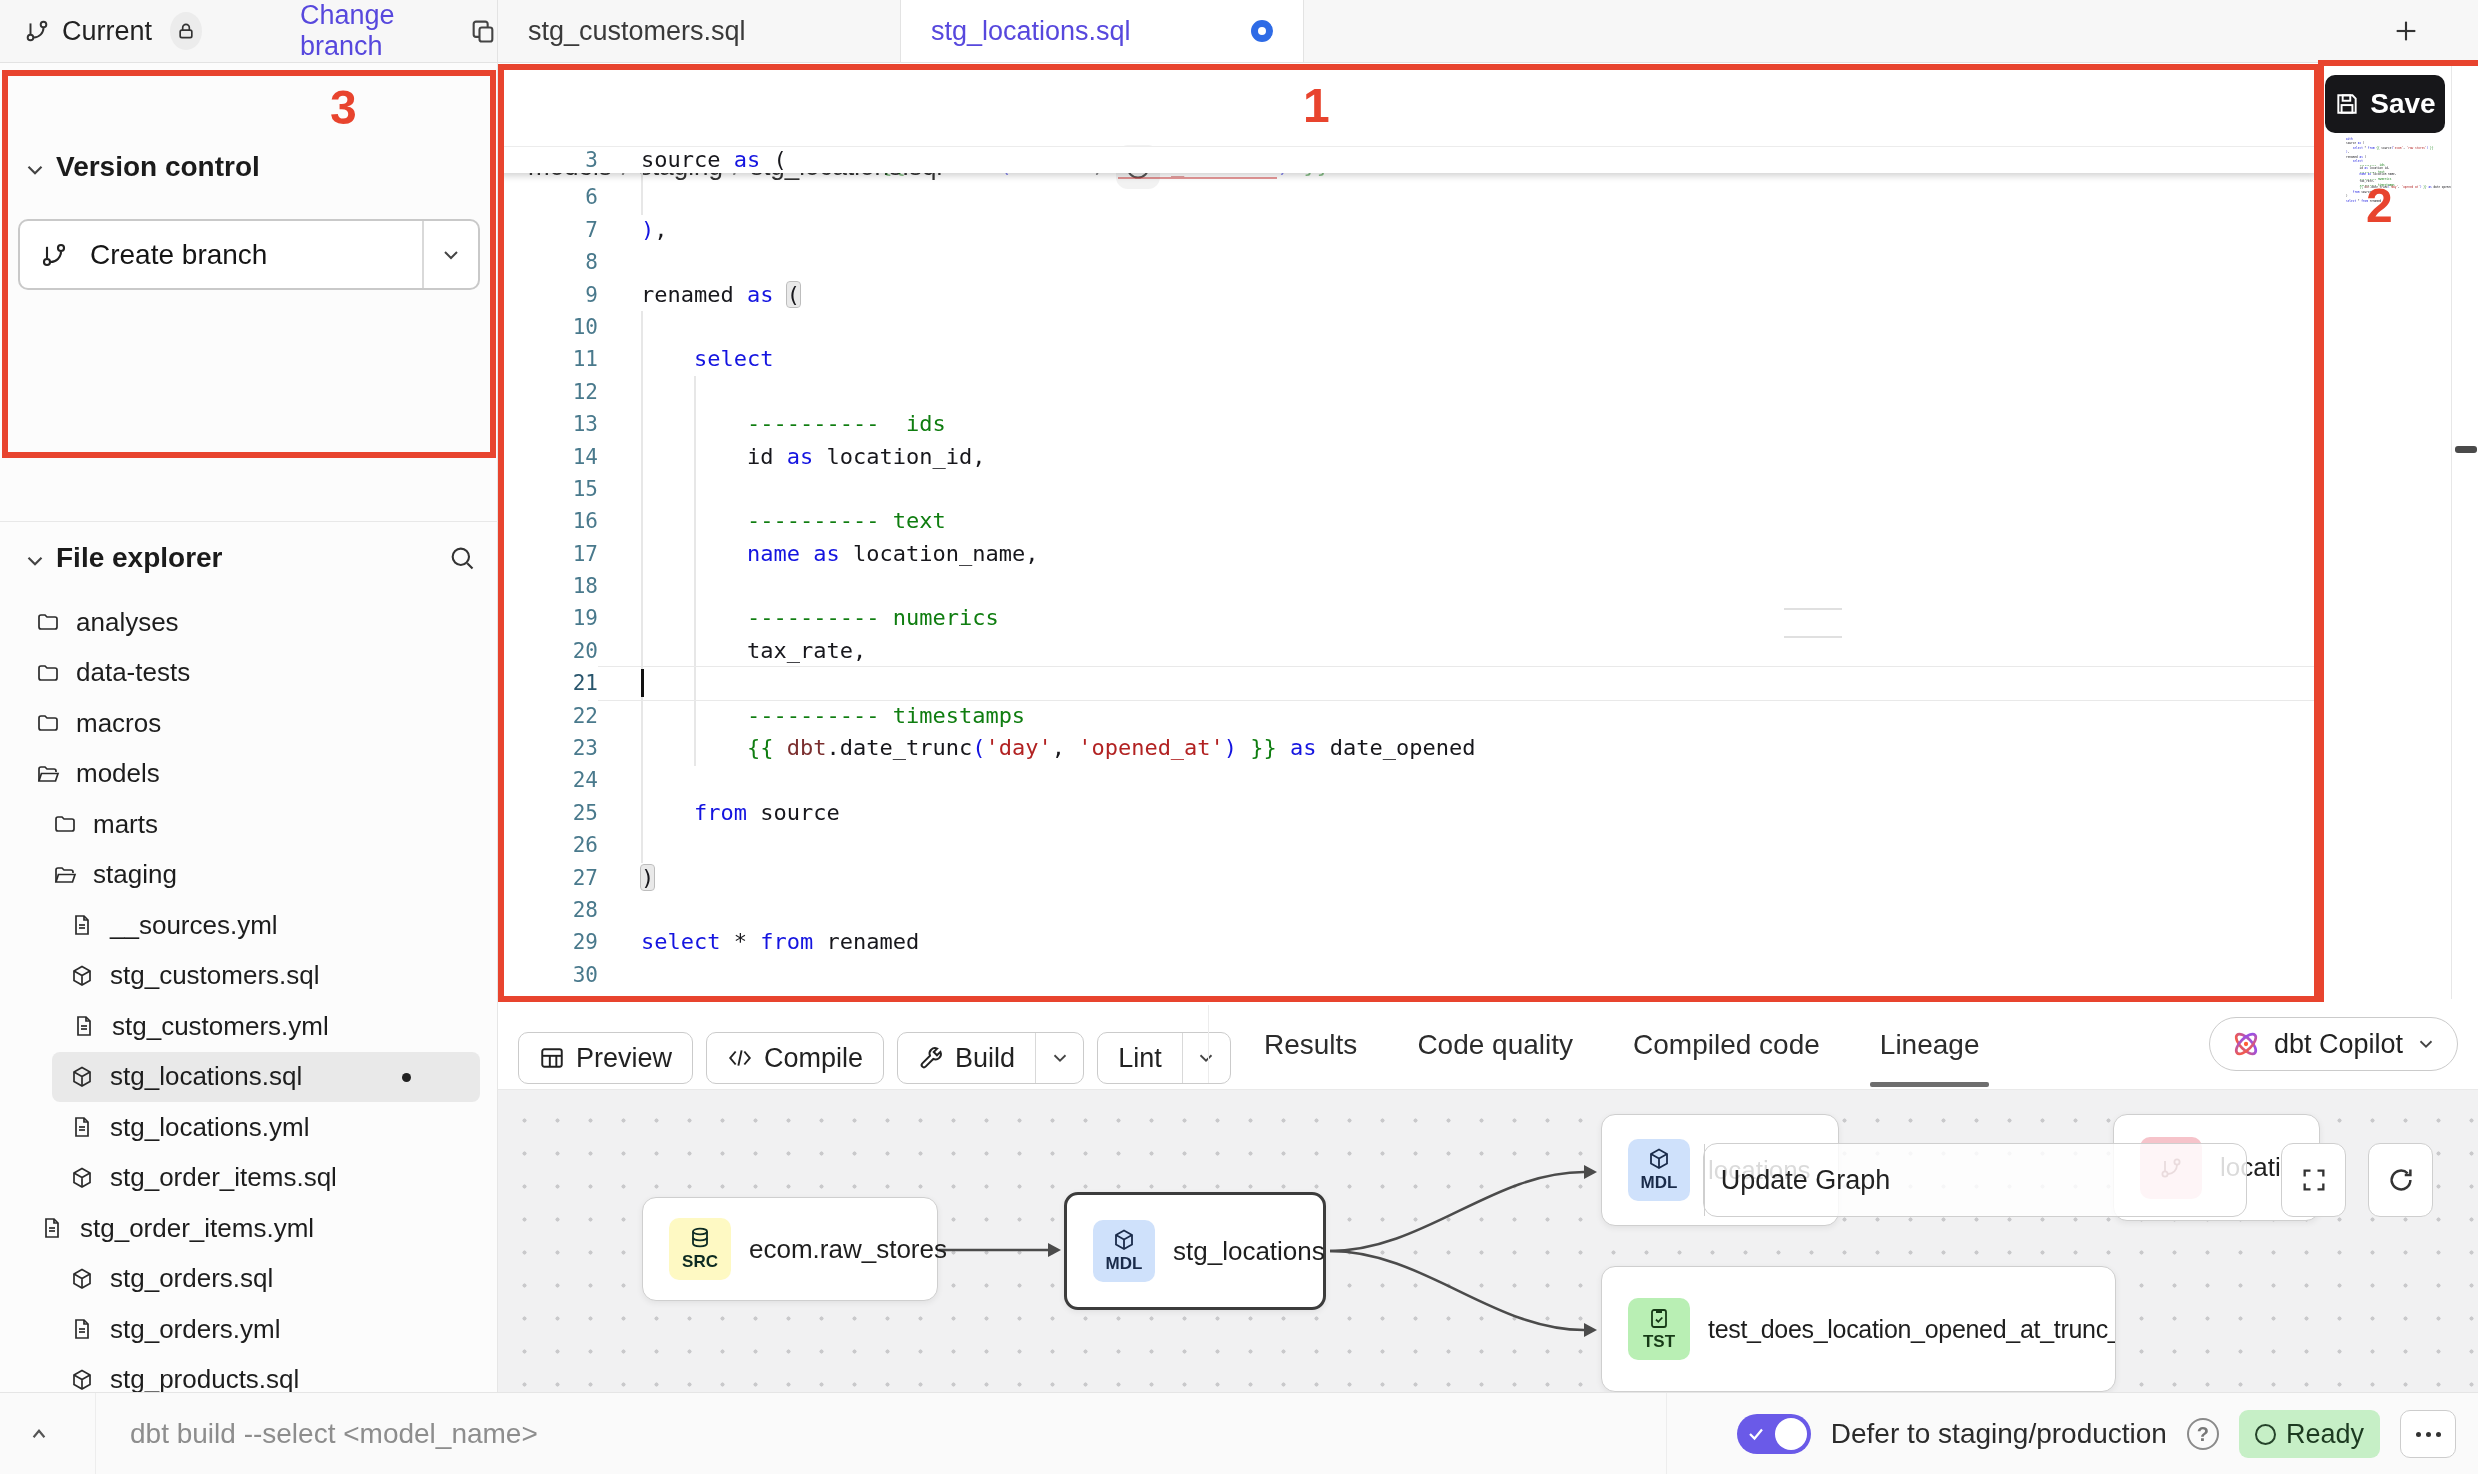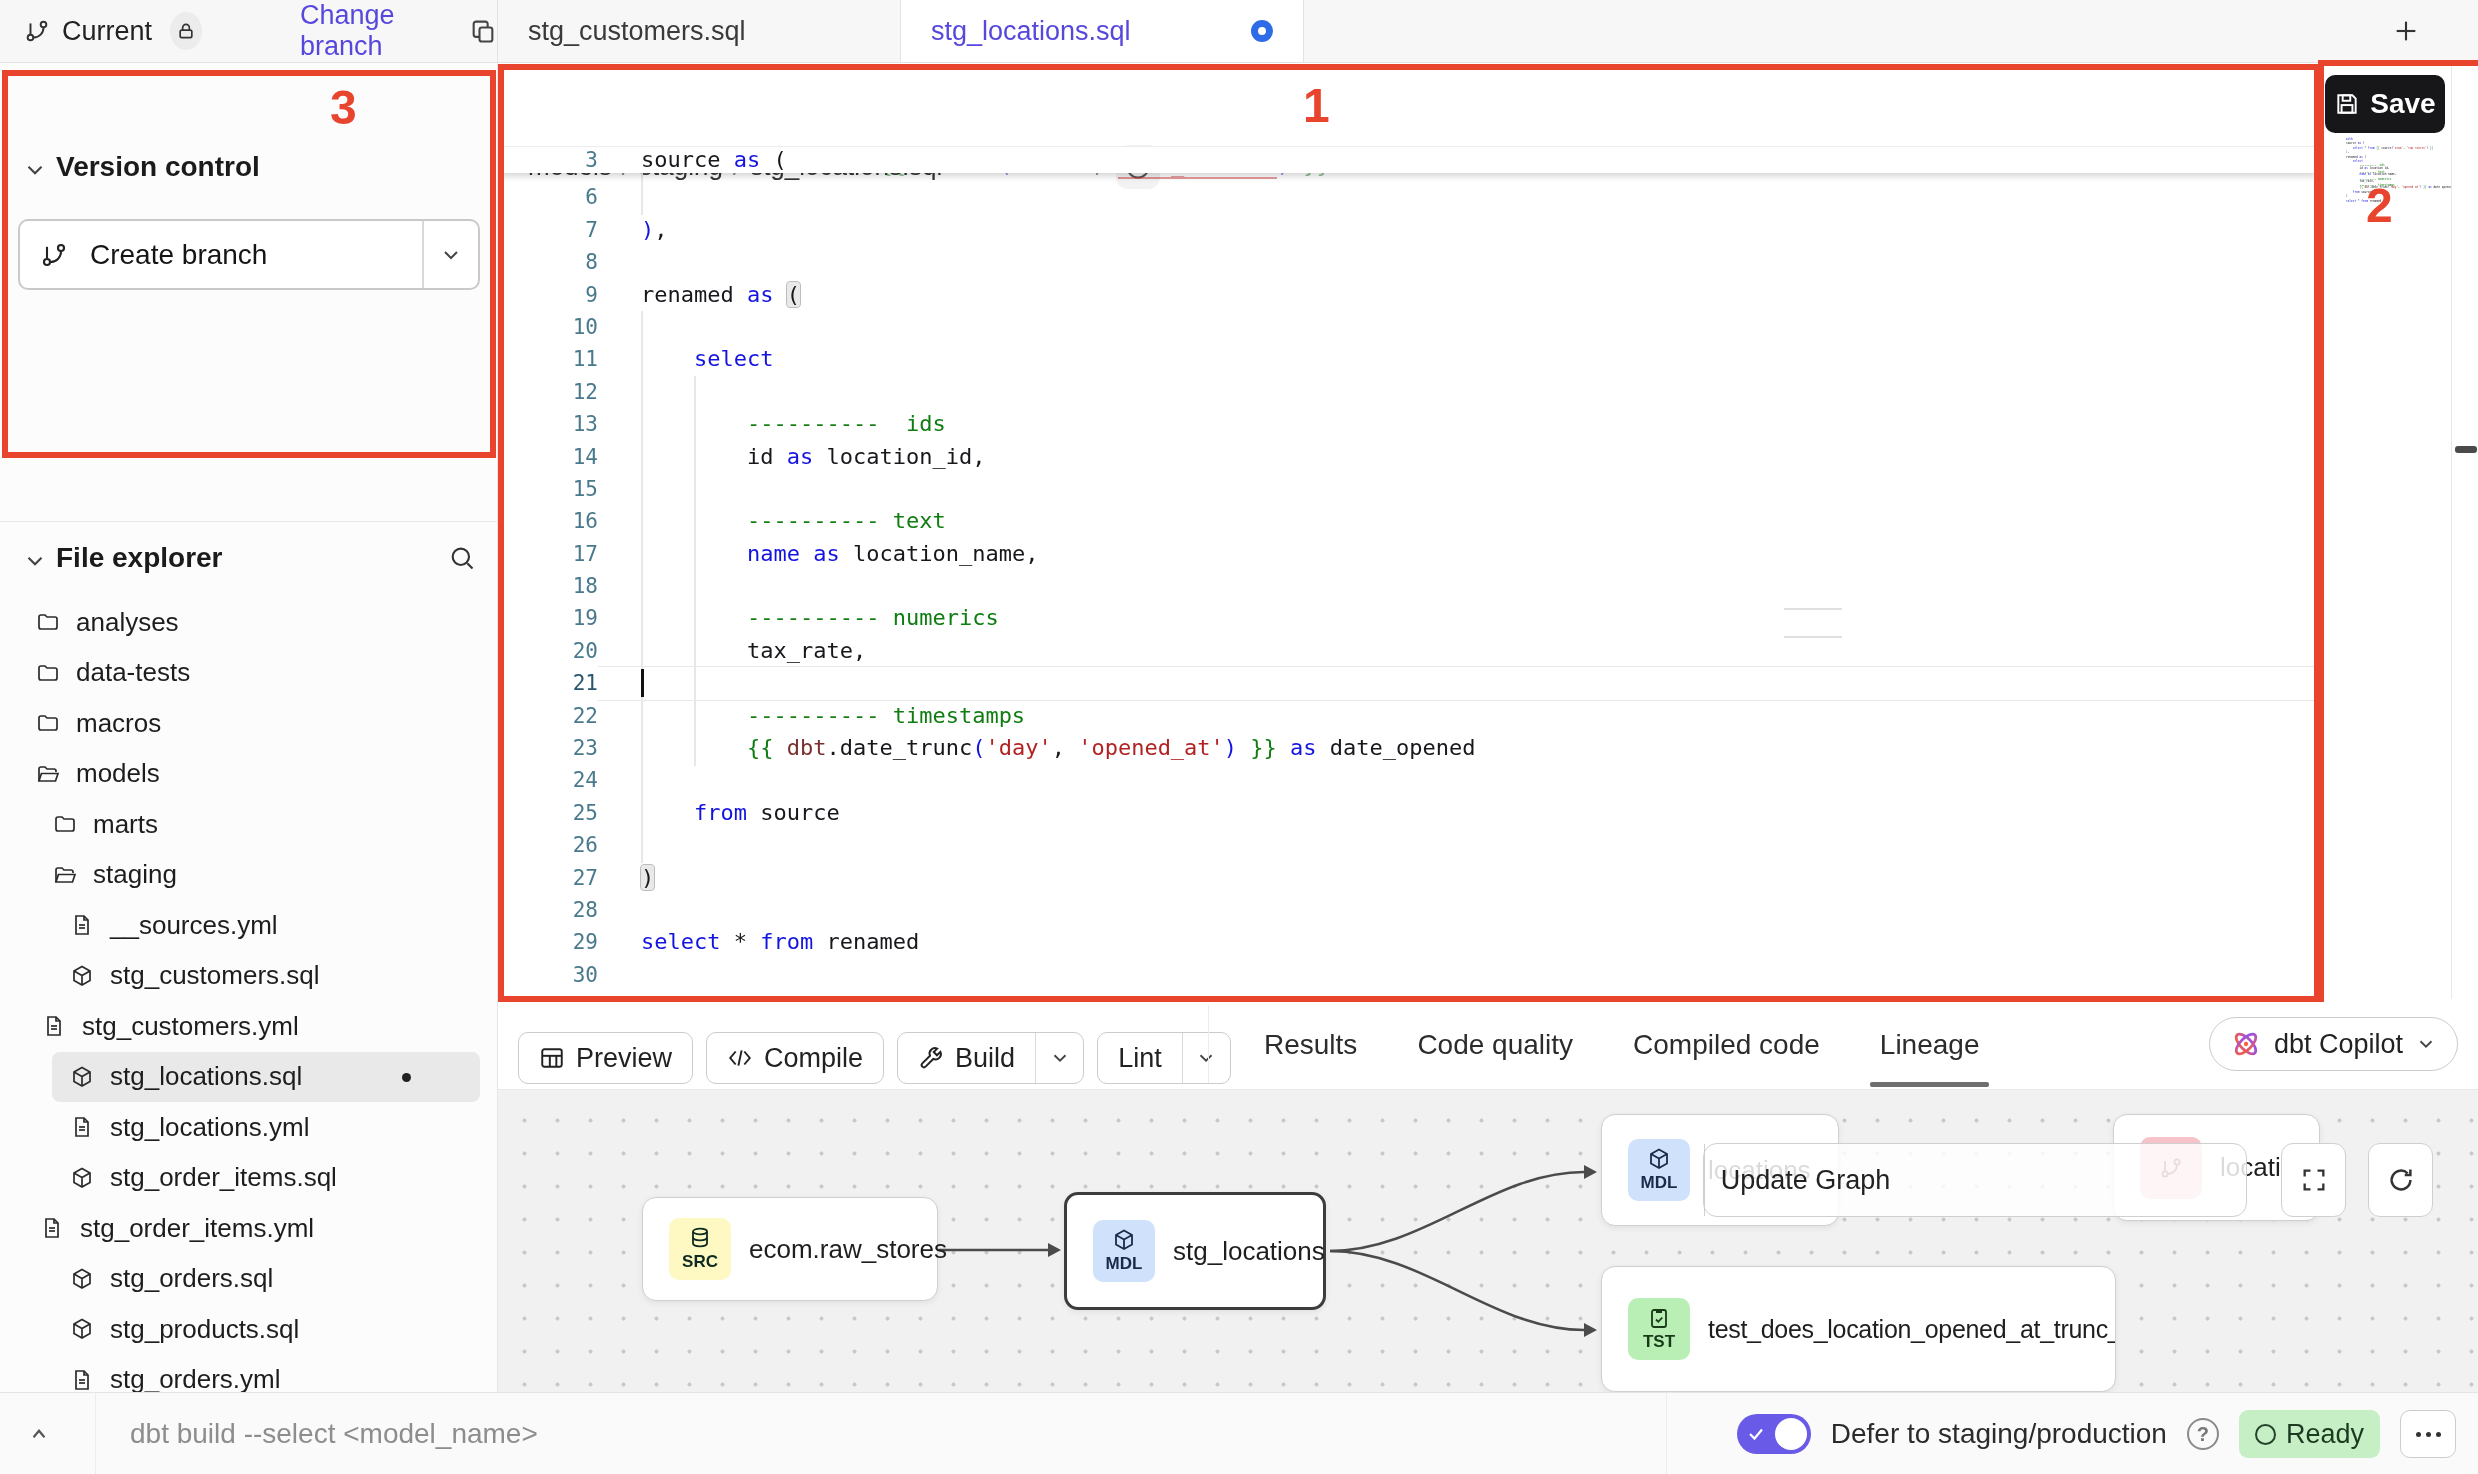--- a/index.html
+++ b/index.html
@@ -314,21 +314,21 @@
       </div>
       <div class="tree-row" style="padding-left: 70px;">
         <span class="tree-ic">
           <svg width="24" height="24" viewBox="0 0 24 24" fill="none" stroke="currentColor" stroke-width="1.7">
             <path d="M12 2.5l8 4.5v9.5l-8 4.5-8-4.5V7z"></path>
             <path d="M12 11.5L4 7M12 11.5l8-4.5M12 11.5V21"></path>
           </svg>
         </span>
         <span>stg_customers.sql</span>
       </div>
-      <div class="tree-row" style="padding-left: 42px;">
+      <div class="tree-row" style="padding-left: 72px;">
         <span class="tree-ic">
           <svg width="24" height="24" viewBox="0 0 24 24" fill="none" stroke="currentColor" stroke-width="1.7">
             <path d="M6 3h8l4 4v14H6z"></path>
             <path d="M14 3v4h4"></path>
             <line x1="9" y1="12" x2="15" y2="12"></line>
             <line x1="9" y1="15" x2="15" y2="15"></line>
           </svg>
         </span>
         <span>stg_customers.yml</span>
       </div>
@@ -378,36 +378,36 @@
           <svg width="24" height="24" viewBox="0 0 24 24" fill="none" stroke="currentColor" stroke-width="1.7">
             <path d="M12 2.5l8 4.5v9.5l-8 4.5-8-4.5V7z"></path>
             <path d="M12 11.5L4 7M12 11.5l8-4.5M12 11.5V21"></path>
           </svg>
         </span>
         <span>stg_orders.sql</span>
       </div>
       <div class="tree-row" style="padding-left: 70px;">
         <span class="tree-ic">
           <svg width="24" height="24" viewBox="0 0 24 24" fill="none" stroke="currentColor" stroke-width="1.7">
-            <path d="M12 2.5l8 4.5v9.5l-8 4.5-8-4.5V7z"></path>
-            <path d="M12 11.5L4 7M12 11.5l8-4.5M12 11.5V21"></path>
-          </svg>
-        </span>
-        <span>stg_products.sql</span>
-      </div>
-      <div class="tree-row" style="padding-left: 70px;">
-        <span class="tree-ic">
-          <svg width="24" height="24" viewBox="0 0 24 24" fill="none" stroke="currentColor" stroke-width="1.7">
             <path d="M6 3h8l4 4v14H6z"></path>
             <path d="M14 3v4h4"></path>
             <line x1="9" y1="12" x2="15" y2="12"></line>
             <line x1="9" y1="15" x2="15" y2="15"></line>
           </svg>
         </span>
         <span>stg_orders.yml</span>
+      </div>
+      <div class="tree-row" style="padding-left: 70px;">
+        <span class="tree-ic">
+          <svg width="24" height="24" viewBox="0 0 24 24" fill="none" stroke="currentColor" stroke-width="1.7">
+            <path d="M12 2.5l8 4.5v9.5l-8 4.5-8-4.5V7z"></path>
+            <path d="M12 11.5L4 7M12 11.5l8-4.5M12 11.5V21"></path>
+          </svg>
+        </span>
+        <span>stg_products.sql</span>
       </div>
       <div class="tree-row" style="padding-left: 70px;">
         <span class="tree-ic">
           <svg width="24" height="24" viewBox="0 0 24 24" fill="none" stroke="currentColor" stroke-width="1.7">
             <path d="M6 3h8l4 4v14H6z"></path>
             <path d="M14 3v4h4"></path>
             <line x1="9" y1="12" x2="15" y2="12"></line>
             <line x1="9" y1="15" x2="15" y2="15"></line>
           </svg>
         </span>

